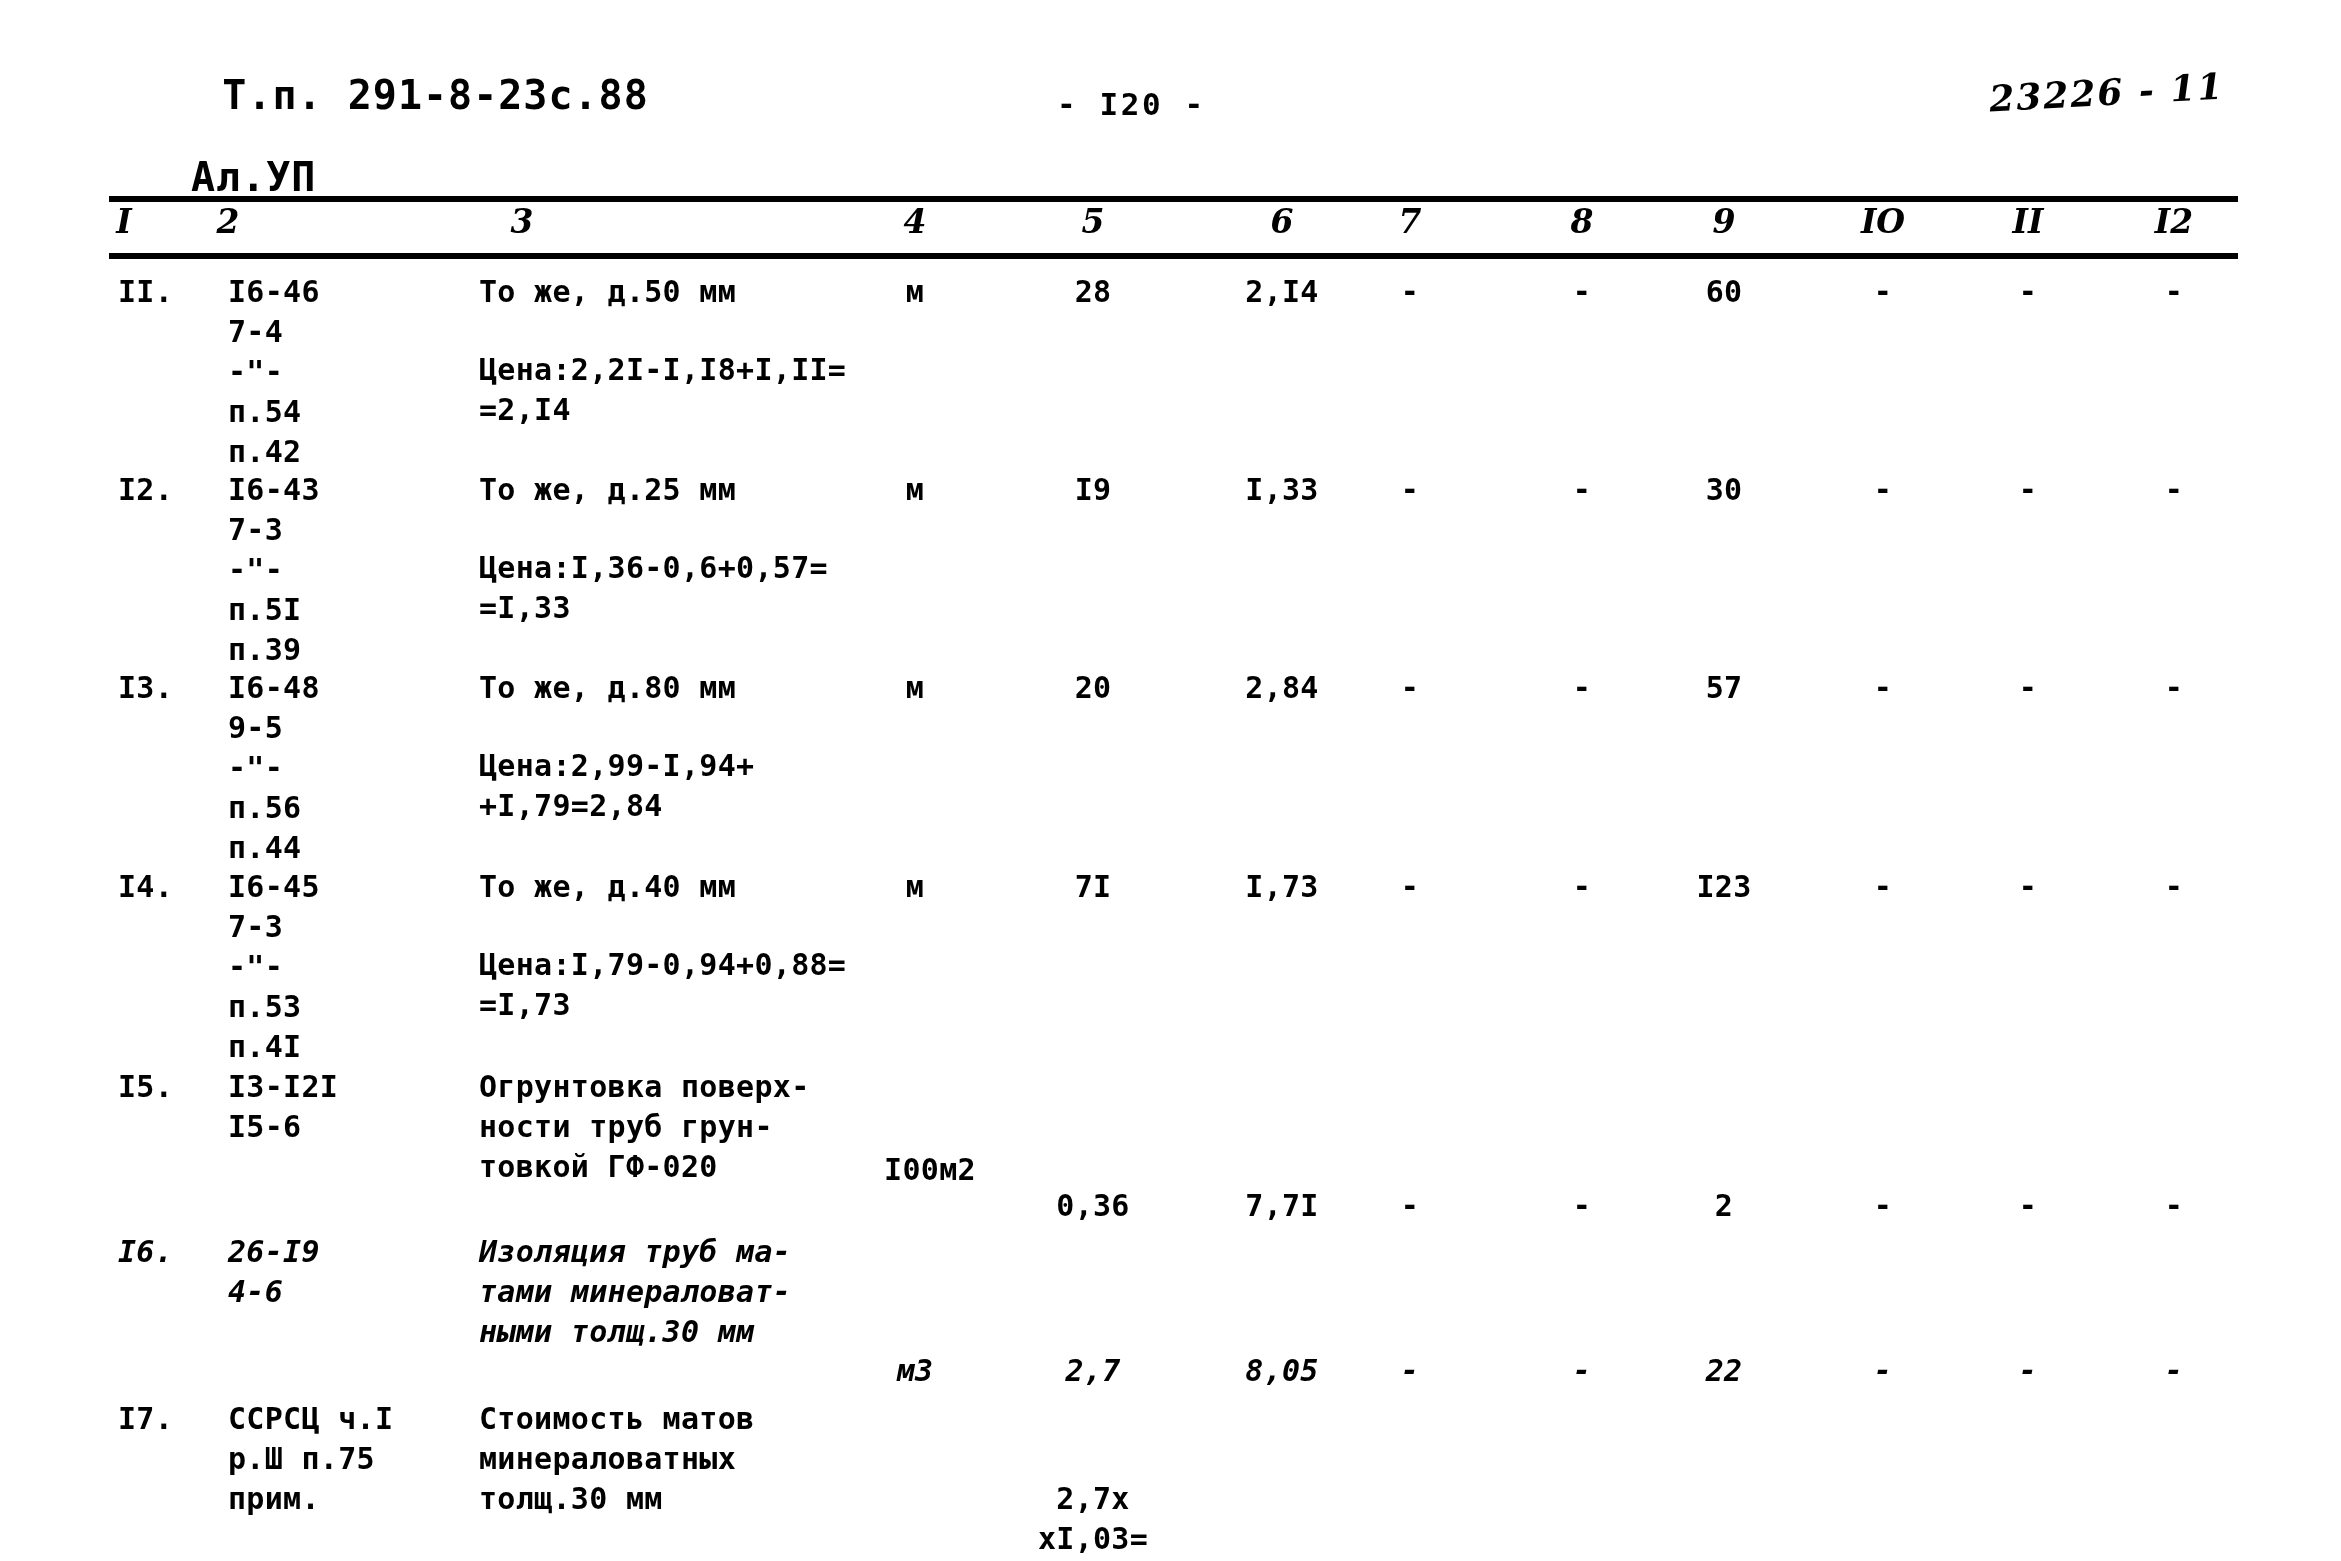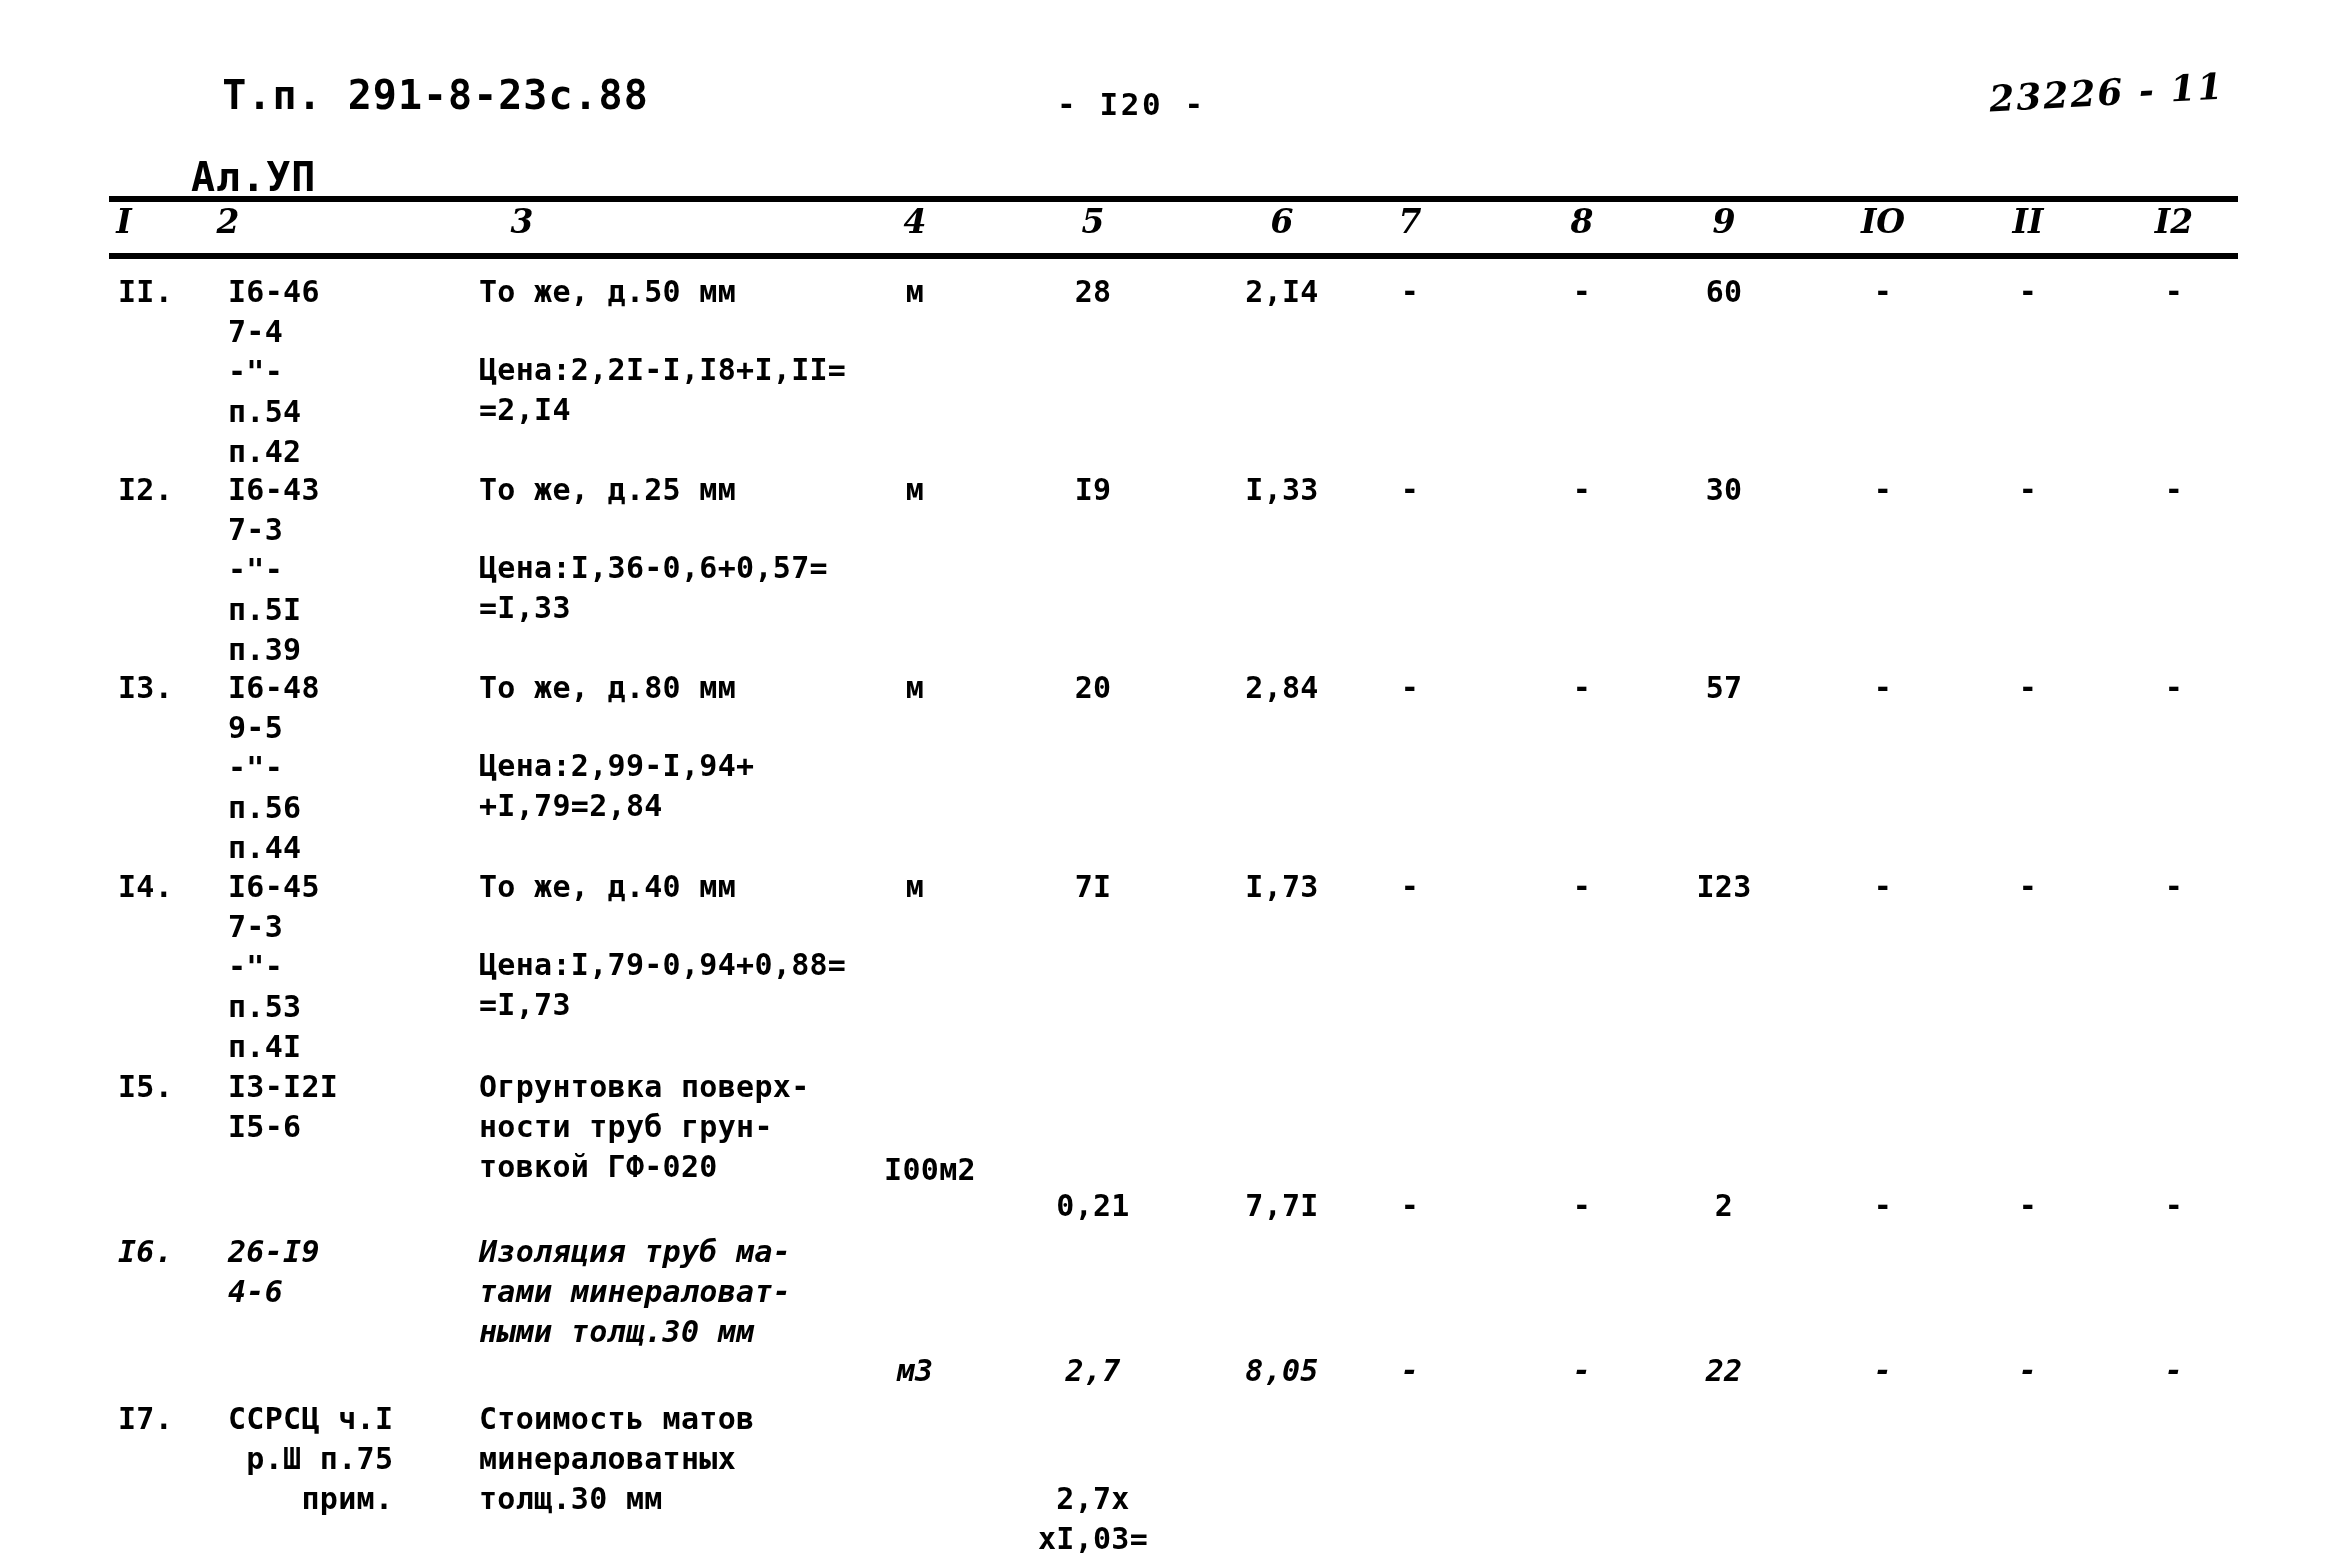--- a/index.html
+++ b/index.html
@@ -235,21 +235,21 @@
       <div class="cell c-12" style="top: 606px;">-</div>
     </div>
     <div class="row" style="height: 0.7px; top: 0px;">
       <div class="cell c-num" style="top: 805px;">I5.</div>
       <div class="cell c-code multiline" style="top: 805px;">I3-I2I
 I5-6</div>
       <div class="cell c-desc multiline" style="top: 805px;">Огрунтовка поверх-
 ности труб грун-
 товкой ГФ-020</div>
       <div class="cell c-unit" style="top: 888px; margin-left: 15px;">I00м2</div>
-      <div class="cell c-qty multiline" style="top: 924px;">0,21</div>
+      <div class="cell c-qty multiline" style="top: 924px;">0,36</div>
       <div class="cell c-6" style="top: 924px;">7,7I</div>
       <div class="cell c-7" style="top: 924px;">-</div>
       <div class="cell c-8" style="top: 924px;">-</div>
       <div class="cell c-9" style="top: 924px;">2</div>
       <div class="cell c-10" style="top: 924px;">-</div>
       <div class="cell c-11" style="top: 924px;">-</div>
       <div class="cell c-12" style="top: 924px;">-</div>
     </div>
     <div class="row" style="height: 0.7px; top: 0px; font-style: italic;">
       <div class="cell c-num" style="top: 970px;">I6.</div>
@@ -263,21 +263,21 @@
       <div class="cell c-6" style="top: 1089px;">8,05</div>
       <div class="cell c-7" style="top: 1089px;">-</div>
       <div class="cell c-8" style="top: 1089px;">-</div>
       <div class="cell c-9" style="top: 1089px;">22</div>
       <div class="cell c-10" style="top: 1089px;">-</div>
       <div class="cell c-11" style="top: 1089px;">-</div>
       <div class="cell c-12" style="top: 1089px;">-</div>
     </div>
     <div class="row" style="height: 0.7px; top: 0px;">
       <div class="cell c-num" style="top: 1136px;">I7.</div>
-      <div class="cell c-code multiline" style="top: 1136px; text-align: right;">ССРСЦ ч.I
+      <div class="cell c-code multiline" style="top: 1136px;">ССРСЦ ч.I
 р.Ш п.75
 прим.</div>
       <div class="cell c-desc multiline" style="top: 1136px;">Стоимость матов
 минераловатных
 толщ.30 мм</div>
       <div class="cell c-unit" style="top: 1295px;">м3</div>
       <div class="cell c-qty multiline" style="top: 1216px;">2,7х
 хI,03=
 =2,78</div>
       <div class="cell c-6" style="top: 1295px;">49,5</div>

